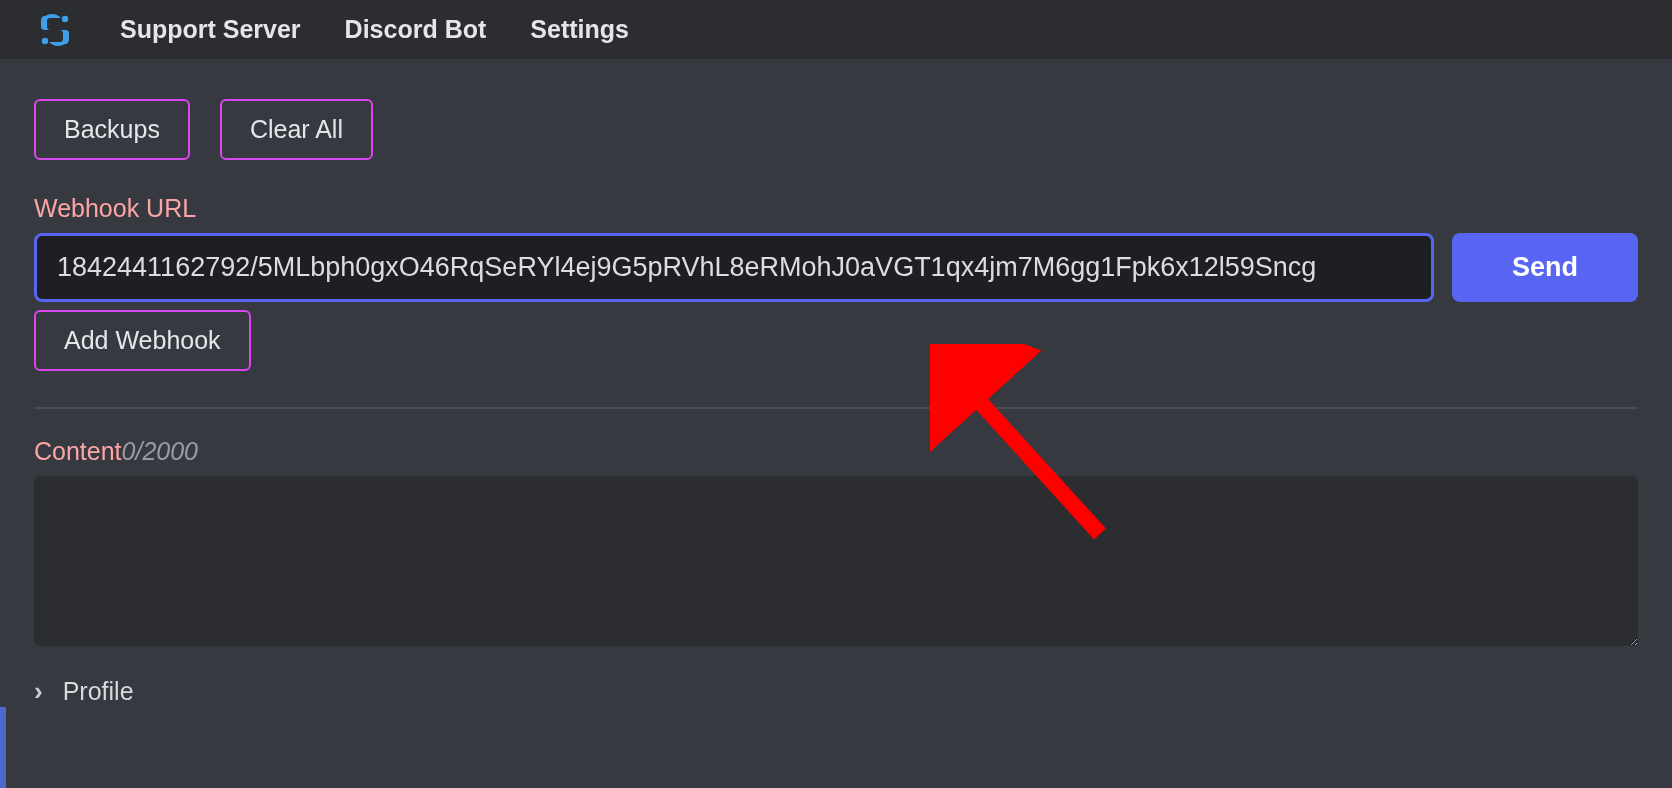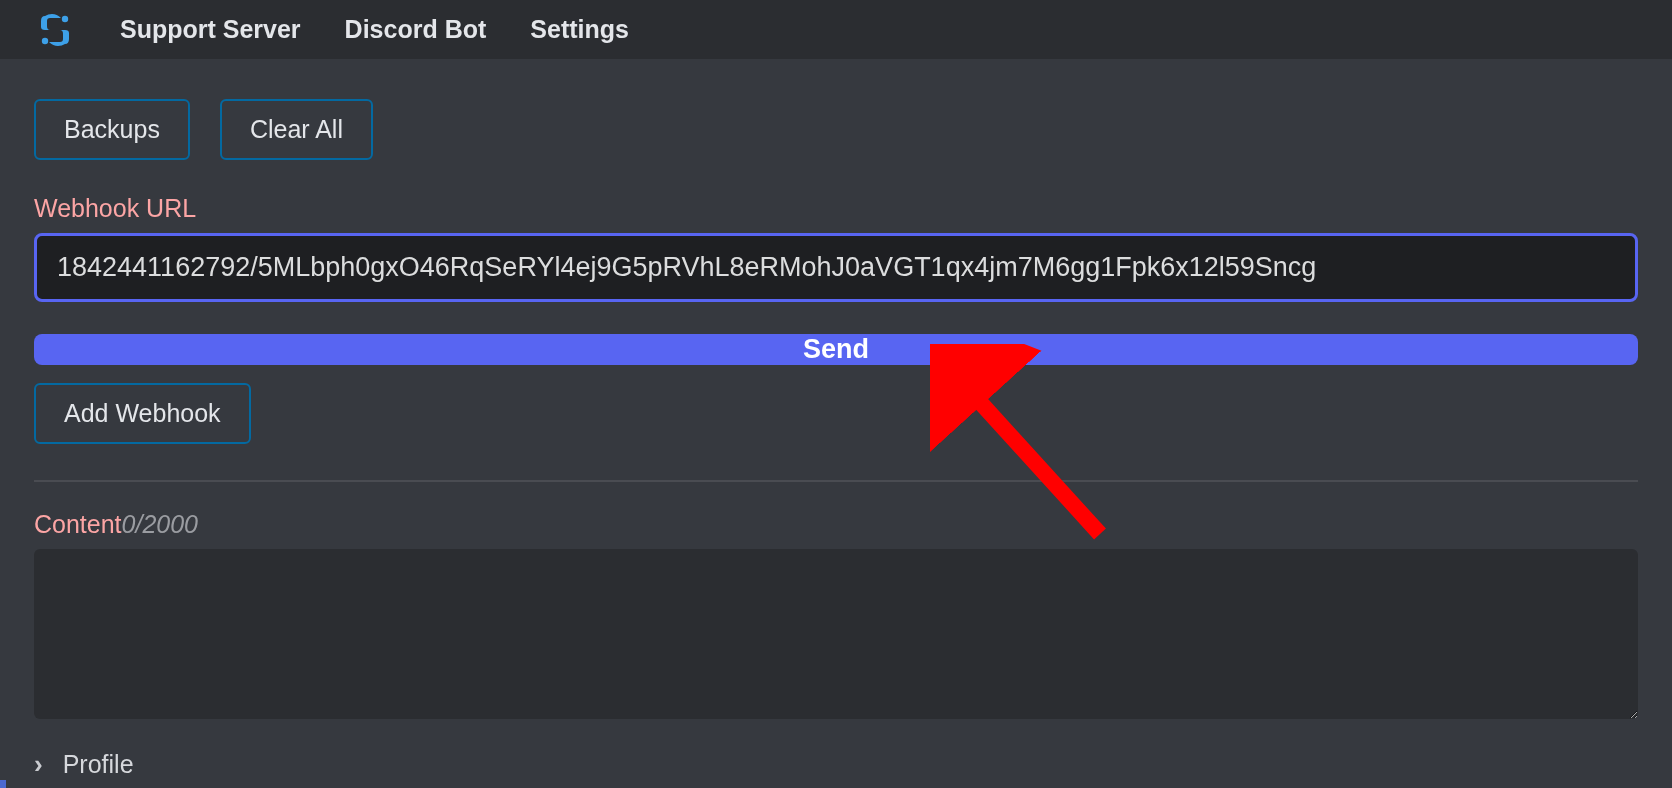--- a/index.html
+++ b/index.html
@@ -41,41 +41,40 @@
       padding: 40px 34px 0 34px;
       position: relative;
       background: #36393f;
     }
     .btn-row {
       display: flex;
       gap: 30px;
       margin-bottom: 34px;
     }
     .btn-outline {
-      border: 2px solid #0369a1;
+      border: 2px solid #d946ef;
       border-radius: 6px;
       padding: 14px 28px;
       font-size: 25px;
       font-weight: 500;
       color: #e4e6ea;
       background: transparent;
       cursor: pointer;
     }
     .label {
       font-size: 25px;
       font-weight: 400;
       color: #fca5a5;
       margin-bottom: 10px;
     }
     .url-row {
       display: flex;
-      gap: 32px;
+      gap: 18px;
       align-items: stretch;
-      margin-bottom: 18px;
-      flex-direction: column;
+      margin-bottom: 8px;
     }
     .url-input {
       flex: 1;
       background: #1e1f22;
       border: 3px solid #5865f2;
       border-radius: 8px;
       padding: 16px 20px;
       font-size: 27px;
       color: #dcddde;
       font-family: inherit;

